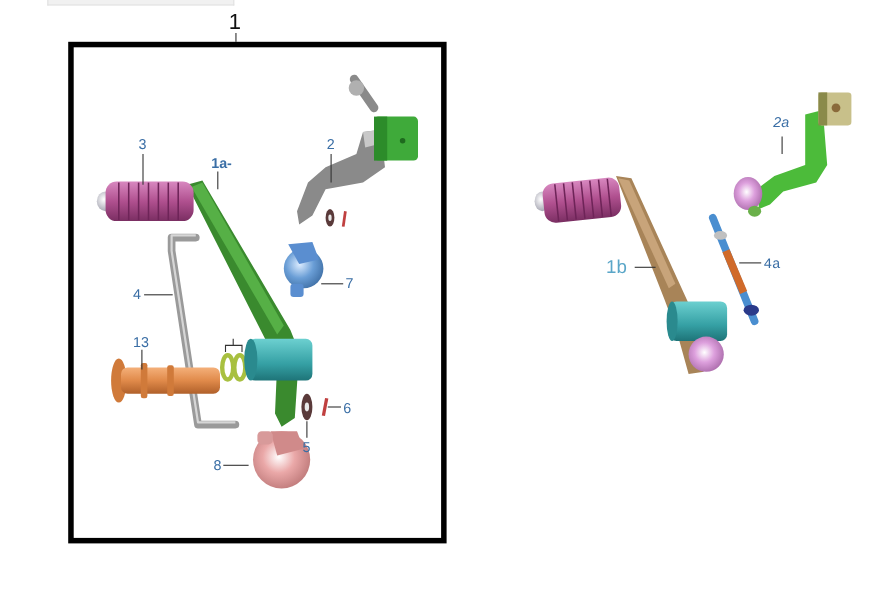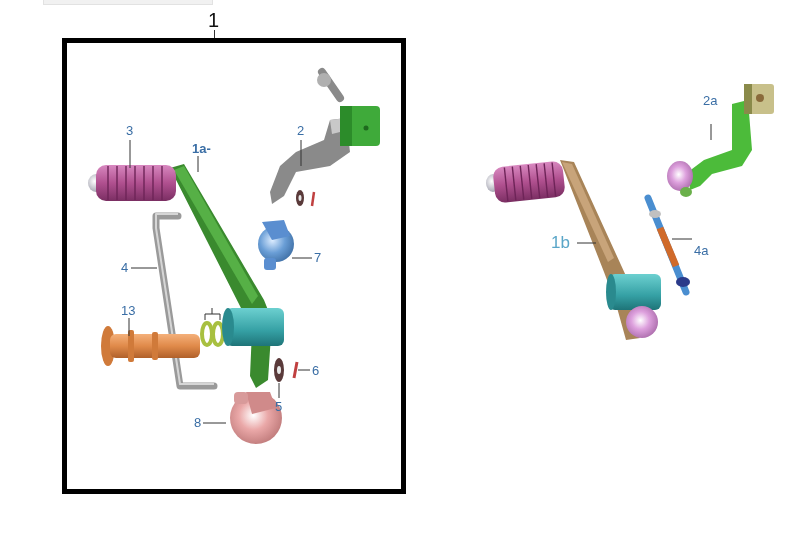--- a/index.html
+++ b/index.html
@@ -204,14 +204,14 @@
 <div class="lbl" style="left:192px; top:142px;font-weight:bold;">1a-</div>
 <div class="lbl" style="left:297px; top:124px;">2</div>
 <div class="lbl" style="left:121px; top:261px;">4</div>
 <div class="lbl" style="left:121px; top:304px;">13</div>
 <div class="lbl" style="left:314px; top:251px;">7</div>
 <div class="lbl" style="left:275px; top:400px;">5</div>
 <div class="lbl" style="left:312px; top:364px;">6</div>
 <div class="lbl" style="left:194px; top:416px;">8</div>
 
 <div class="lbl big" style="left:551px; top:234px;">1b</div>
-<div class="lbl" style="left:703px; top:94px;">2a</div>
-<div class="lbl" style="left:694px; top:244px;">4a</div>
+<div class="lbl" style="left:703px; top:104px;font-style:italic;">2a</div>
+<div class="lbl" style="left:694px; top:234px;font-family:Liberation Mono, monospace;">4a</div>
 
 </body></html>

